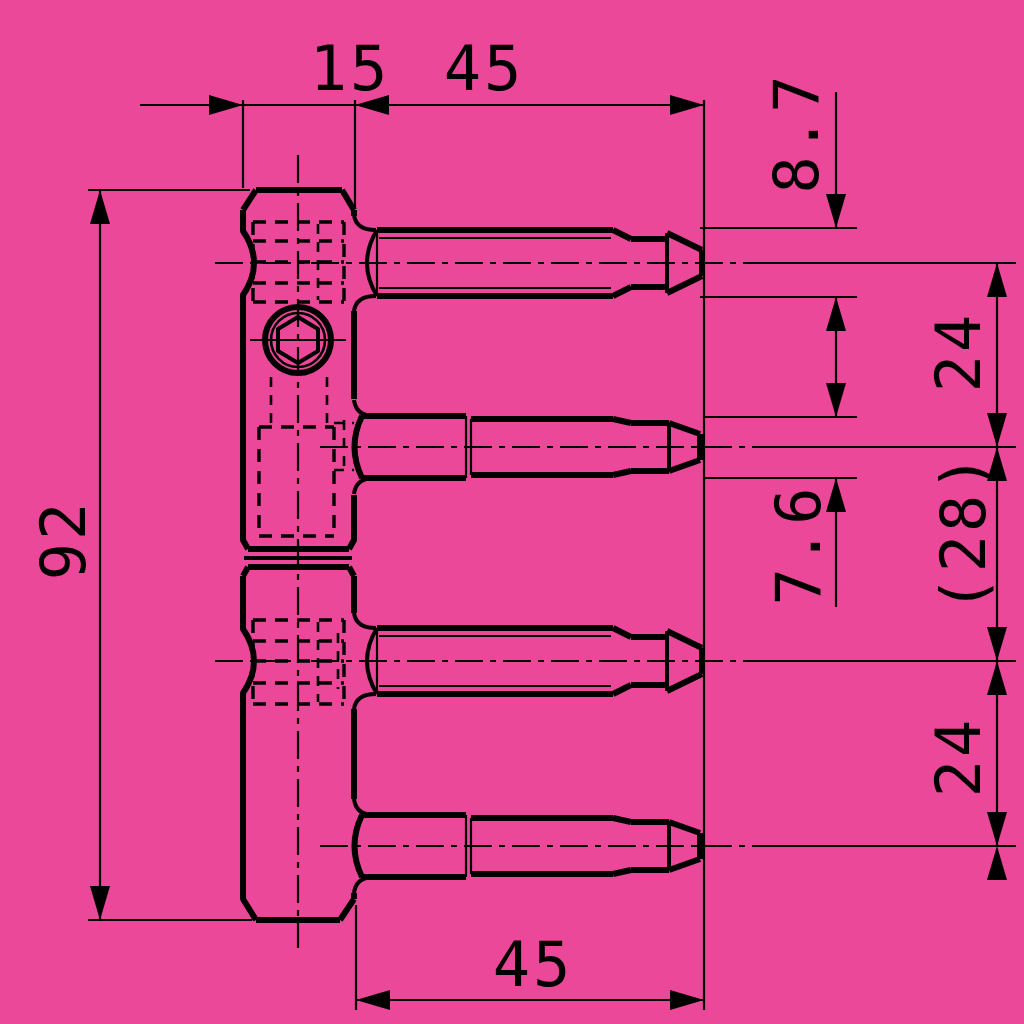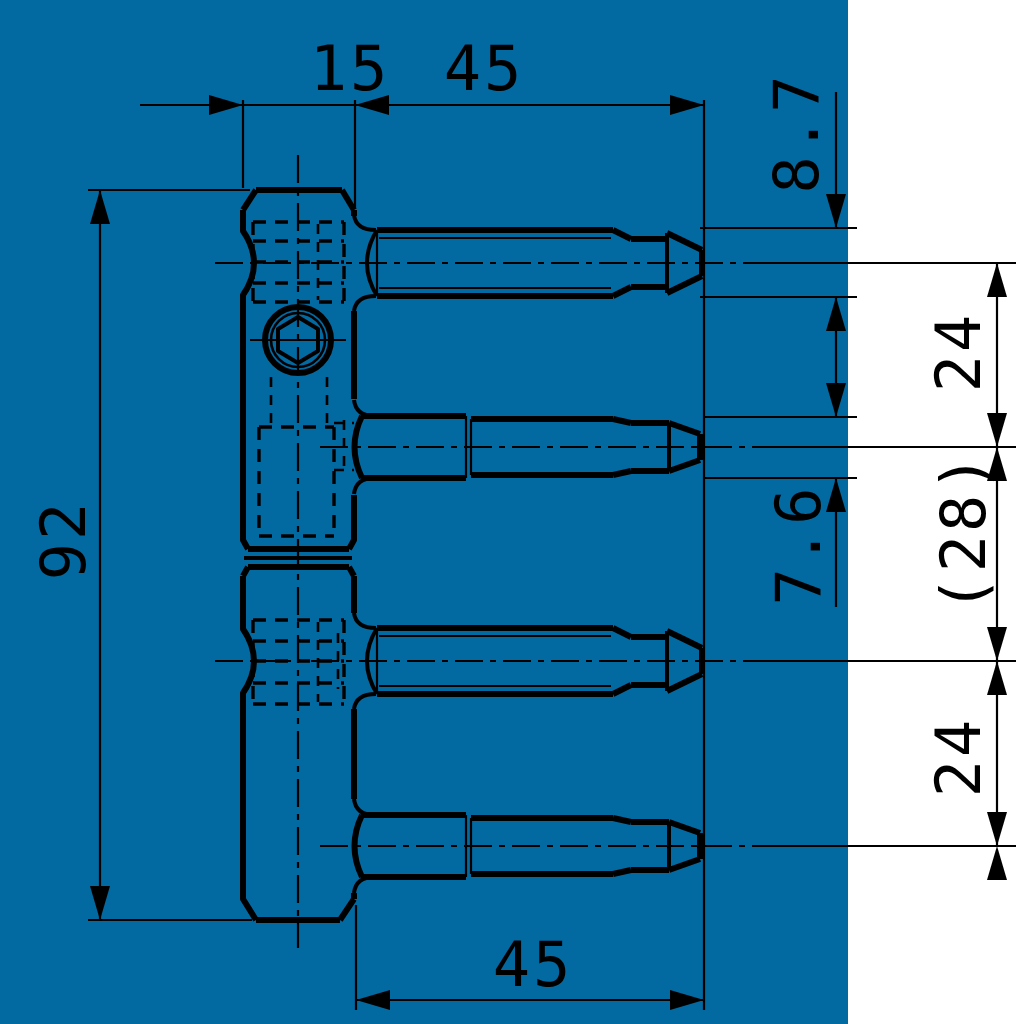--- a/index.html
+++ b/index.html
@@ -5,24 +5,24 @@
   html, body {
     margin: 0;
     padding: 0;
     background: #ffffff;
     width: 1024px;
     height: 1024px;
     overflow: hidden;
     font-family: "DejaVu Sans Mono", "Liberation Mono", monospace;
   }
   .canvas-wrap {
-    width: 848px;
+    width: 1024px;
     height: 1024px;
     position: relative;
-    background: #0369a1;
+    background: #ec4899;
   }
   svg { display: block; }
   .outline  { stroke: #000; stroke-width: 6;   fill: none; stroke-linejoin: round; }
   .outline4 { stroke: #000; stroke-width: 4;   fill: none; stroke-linejoin: round; }
   .thin     { stroke: #000; stroke-width: 2.2; fill: none; }
   .inner    { stroke: #000; stroke-width: 2.6; fill: none; }
   .hidden-d { stroke: #000; stroke-width: 3.4; fill: none; stroke-dasharray: 13 9; }
   .hidden-s { stroke: #000; stroke-width: 2.6; fill: none; stroke-dasharray: 10 8; }
   .center-l { stroke: #000; stroke-width: 2.2; fill: none; stroke-dasharray: 28 7 6 7; }
   .arrow    { fill: #000; stroke: none; }

